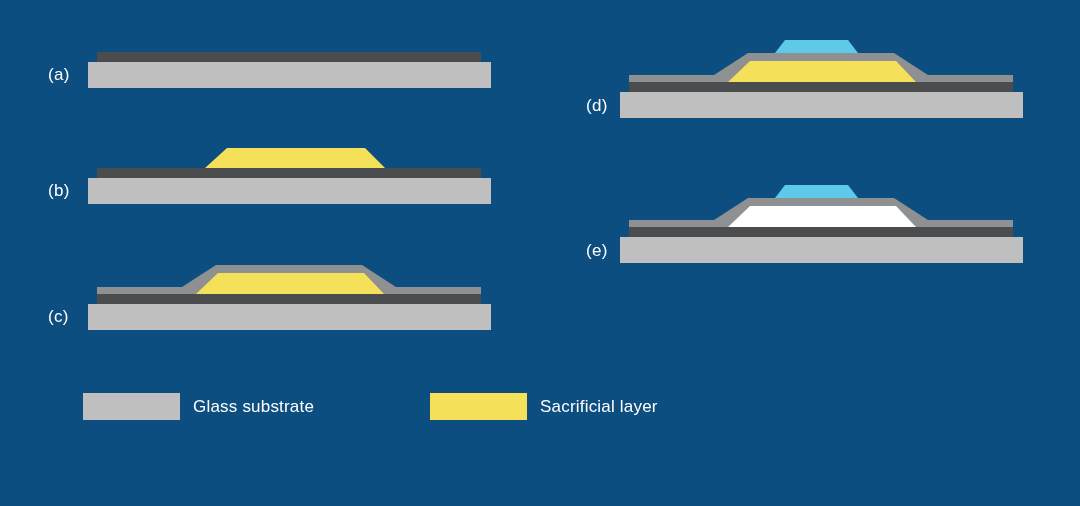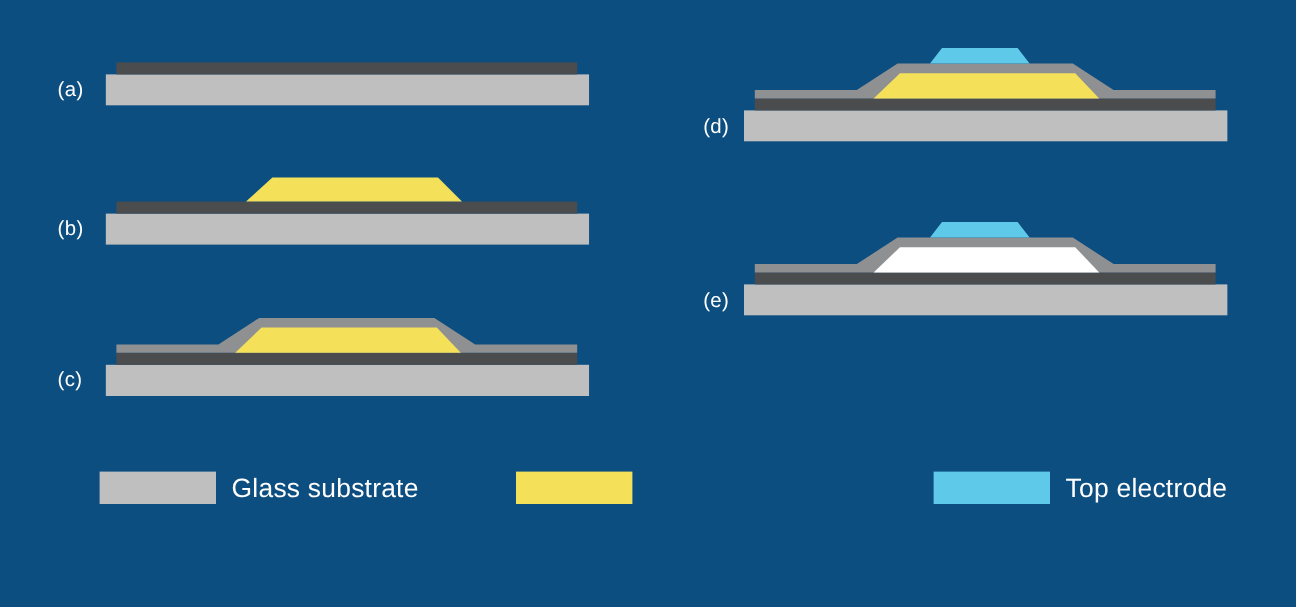--- a/index.html
+++ b/index.html
@@ -32,21 +32,21 @@
   .legend {
     position: absolute;
     left: 83px;
     top: 393px;
     display: grid;
     grid-template-columns: 347px 348px 300px;
     row-gap: 18px;
   }
   .legend-item { display: flex; align-items: center; gap: 13px; height: 27px; }
   .legend-swatch { width: 97px; height: 27px; flex: 0 0 auto; }
-  .legend-label { color: var(--text, #ffffff); font-size: 22px; letter-spacing: 0.2px; }
+  .legend-label { color: var(--text, #ffffff); font-size: 17px; letter-spacing: 0.2px; }
 </style>
 </head>
 <body>
 
 <div class="canvas">
 
   <div class="step-label" style="left:48px; top:64px;">(a)</div>
   <svg class="panel" style="left:88px; top:10px;" width="403" height="78" viewBox="0 0 403 78">
     <rect class="fill-substrate" x="0" y="52" width="403" height="26"></rect>
     <rect class="fill-electrode" x="9" y="42" width="384" height="10"></rect>
@@ -87,24 +87,21 @@
 
   <div class="legend">
 
     <div class="legend-item">
       <div class="legend-swatch" style="background: rgb(191, 191, 191);"></div>
       <div class="legend-label">Glass substrate</div>
     </div>
 
     <div class="legend-item">
       <div class="legend-swatch" style="background: rgb(245, 224, 90);"></div>
+      <div class="legend-label">Sacrificial layer</div>
     </div>
 
-    <div class="legend-item">
-      <div class="legend-swatch" style="background: rgb(94, 201, 233);"></div>
-      <div class="legend-label">Top electrode</div>
-    </div>
 
 
 
 
   </div>
 </div>
 
 </body></html>

